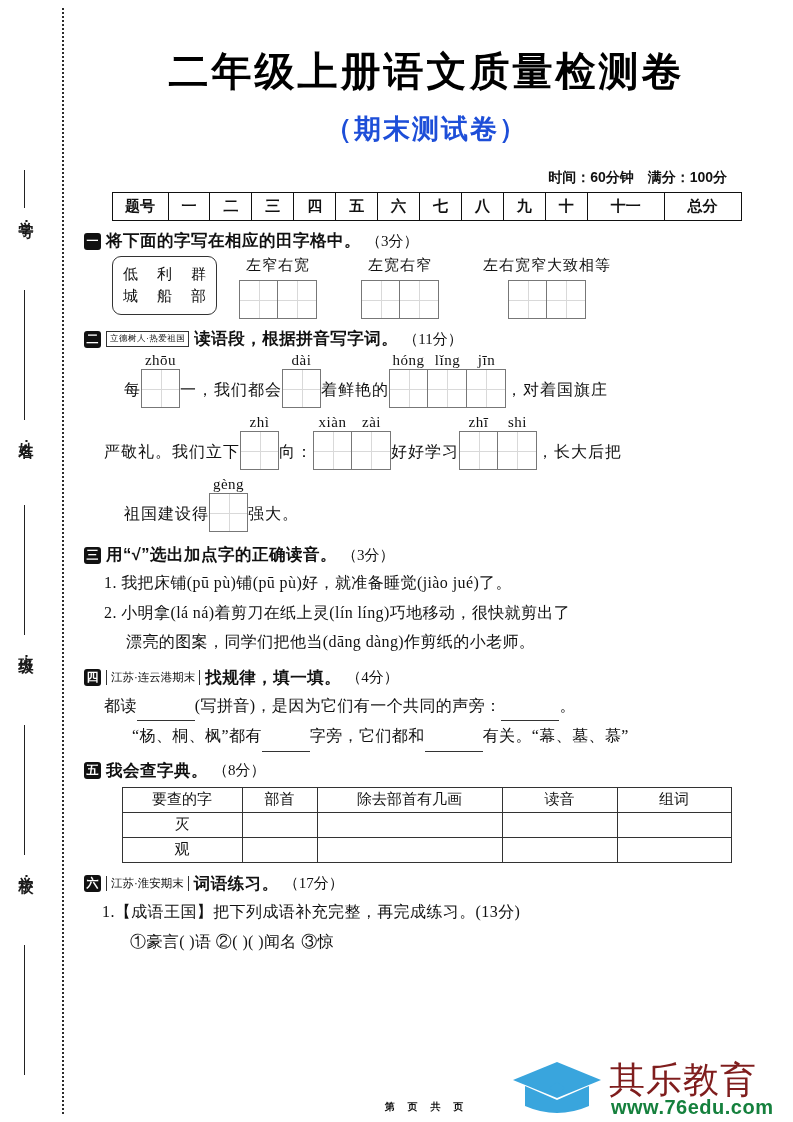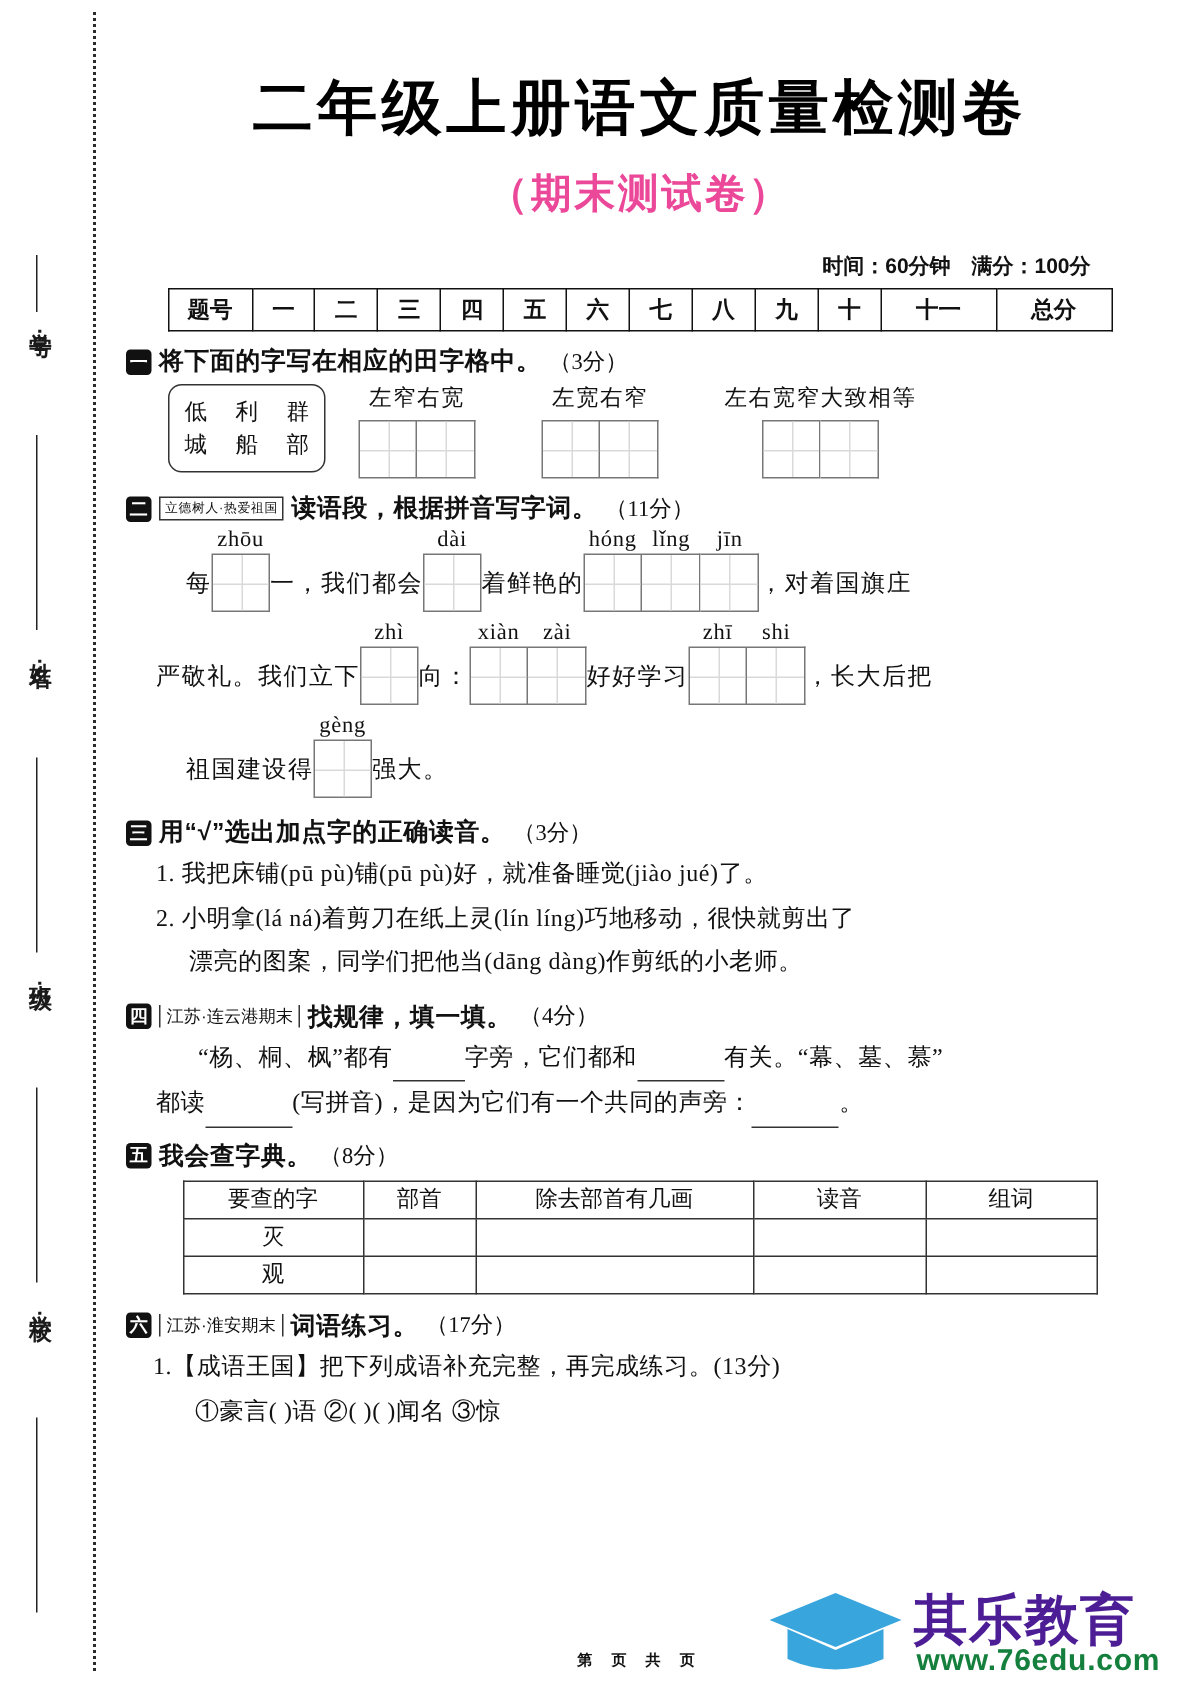--- a/index.html
+++ b/index.html
@@ -53,21 +53,21 @@
     margin: 34px 0 0 0;
     color: #000;
   }
   .subtitle {
     text-align: center;
     font-family: "Liberation Sans", "DejaVu Sans", sans-serif;
     font-weight: bold;
     font-size: 27px;
     letter-spacing: 2px;
     margin: 12px 0 0 0;
-    color: #ec4899;
+    color: #1d4ed8;
   }
   .meta-line {
     text-align: right;
     font-family: "Liberation Sans", "DejaVu Sans", sans-serif;
     font-weight: bold;
     font-size: 14px;
     margin: 22px 42px 5px 0;
   }
   .meta-line span { margin-left: 10px; }
 
@@ -203,22 +203,22 @@
 
   
   #watermark {
     position: absolute; left: 505px; top: 1058px;
     width: 288px; height: 62px;
     pointer-events: none;
   }
   .wm-text {
     position: absolute; left: 104px; top: -2px;
     font-family: "Liberation Sans", "DejaVu Sans", sans-serif;
-    font-weight: bold; font-size: 36px;
-    color: #4c1d95; letter-spacing: 1px;
+    font-weight: normal; font-size: 36px;
+    color: #7f1d1d; letter-spacing: 1px;
   }
   .wm-url {
     position: absolute; left: 106px; top: 38px;
     font-family: "Liberation Sans", "DejaVu Sans", sans-serif;
     font-weight: bold; font-size: 20px;
     color: #15803d; letter-spacing: 0.5px;
   }
 
   .footer {
     position: absolute; left: 0; right: 0; bottom: 18px;
@@ -425,25 +425,25 @@
     <span class="ind">漂亮的图案，同学们把他当(dāng  dàng)作剪纸的小老师。</span>
   </div>
 
   <div class="qrow" style="margin-top:10px;">
     <span class="qnum">四</span>
     <span class="tag">江苏·连云港期末</span>
     <span class="qtext">找规律，填一填。</span>
     <span class="qscore">（4分）</span>
   </div>
   <div class="qline">
+    <div>
+      <span>都读</span><span class="blank" style="width:58px;">&nbsp;</span><span>(写拼音)，是因为它们有一个共同的声旁：</span><span class="blank" style="width:58px;">&nbsp;</span><span>。</span>
+    </div>
     <div style="padding-left:28px;">
       <span>“杨、桐、枫”都有</span><span class="blank" style="width:48px;">&nbsp;</span><span>字旁，它们都和</span><span class="blank" style="width:58px;">&nbsp;</span><span>有关。“幕、墓、慕”</span>
-    </div>
-    <div>
-      <span>都读</span><span class="blank" style="width:58px;">&nbsp;</span><span>(写拼音)，是因为它们有一个共同的声旁：</span><span class="blank" style="width:58px;">&nbsp;</span><span>。</span>
     </div>
   </div>
 
   <div class="qrow" style="margin-top:8px;">
     <span class="qnum">五</span>
     <span class="qtext">我会查字典。</span>
     <span class="qscore">（8分）</span>
   </div>
   <table class="dict">
     <tbody>

